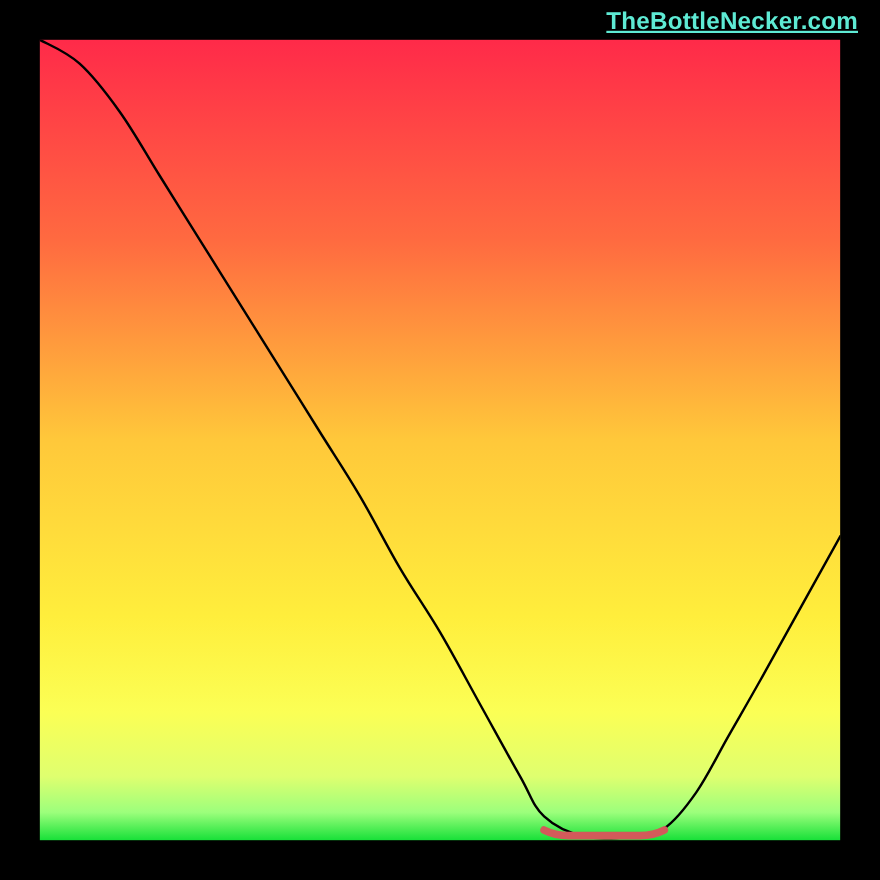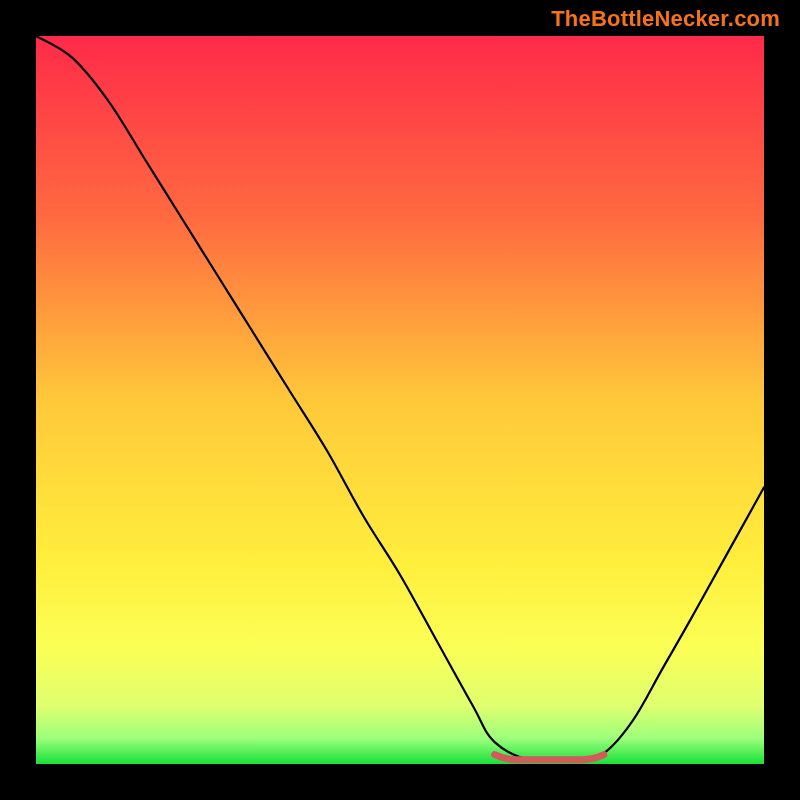--- a/index.html
+++ b/index.html
@@ -28,25 +28,26 @@
   }
   .plot svg {
     display: block;
     width: 100%;
     height: 100%;
   }
   .watermark {
     position: absolute;
     top: 6px;
     right: 20px;
-    color: #f97316;
+    color: #5eead4;
     font-size: 22px;
     font-weight: 600;
     letter-spacing: 0.2px;
     user-select: none;
+    text-decoration: underline;
   }
 </style>
 </head>
 <body>
 
 <div class="frame">
   <div class="plot">
     <svg viewBox="0 0 728 728" preserveAspectRatio="none">
       <defs>
         <linearGradient id="bg-grad" x1="0" y1="0" x2="0" y2="1">

